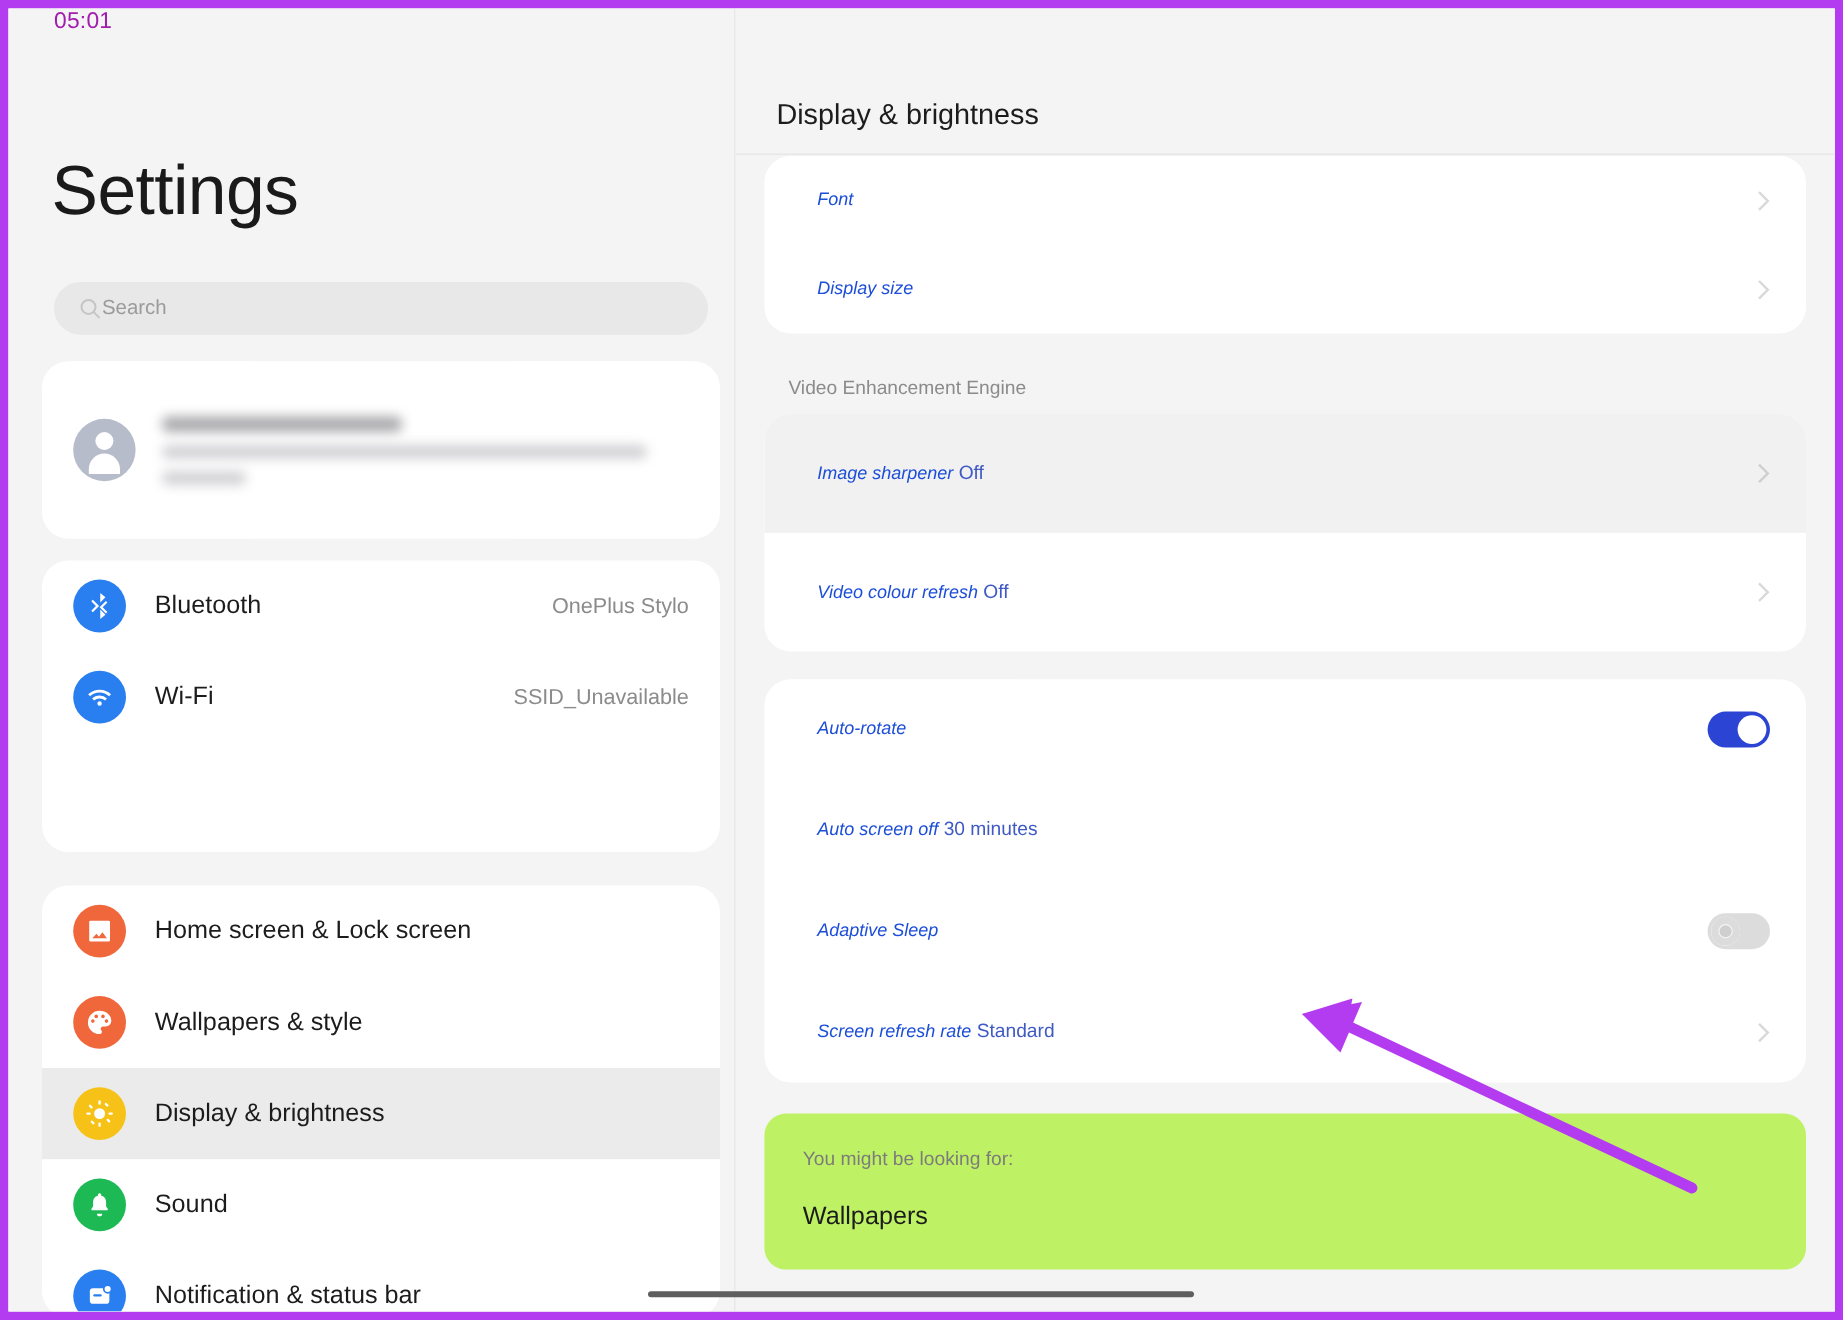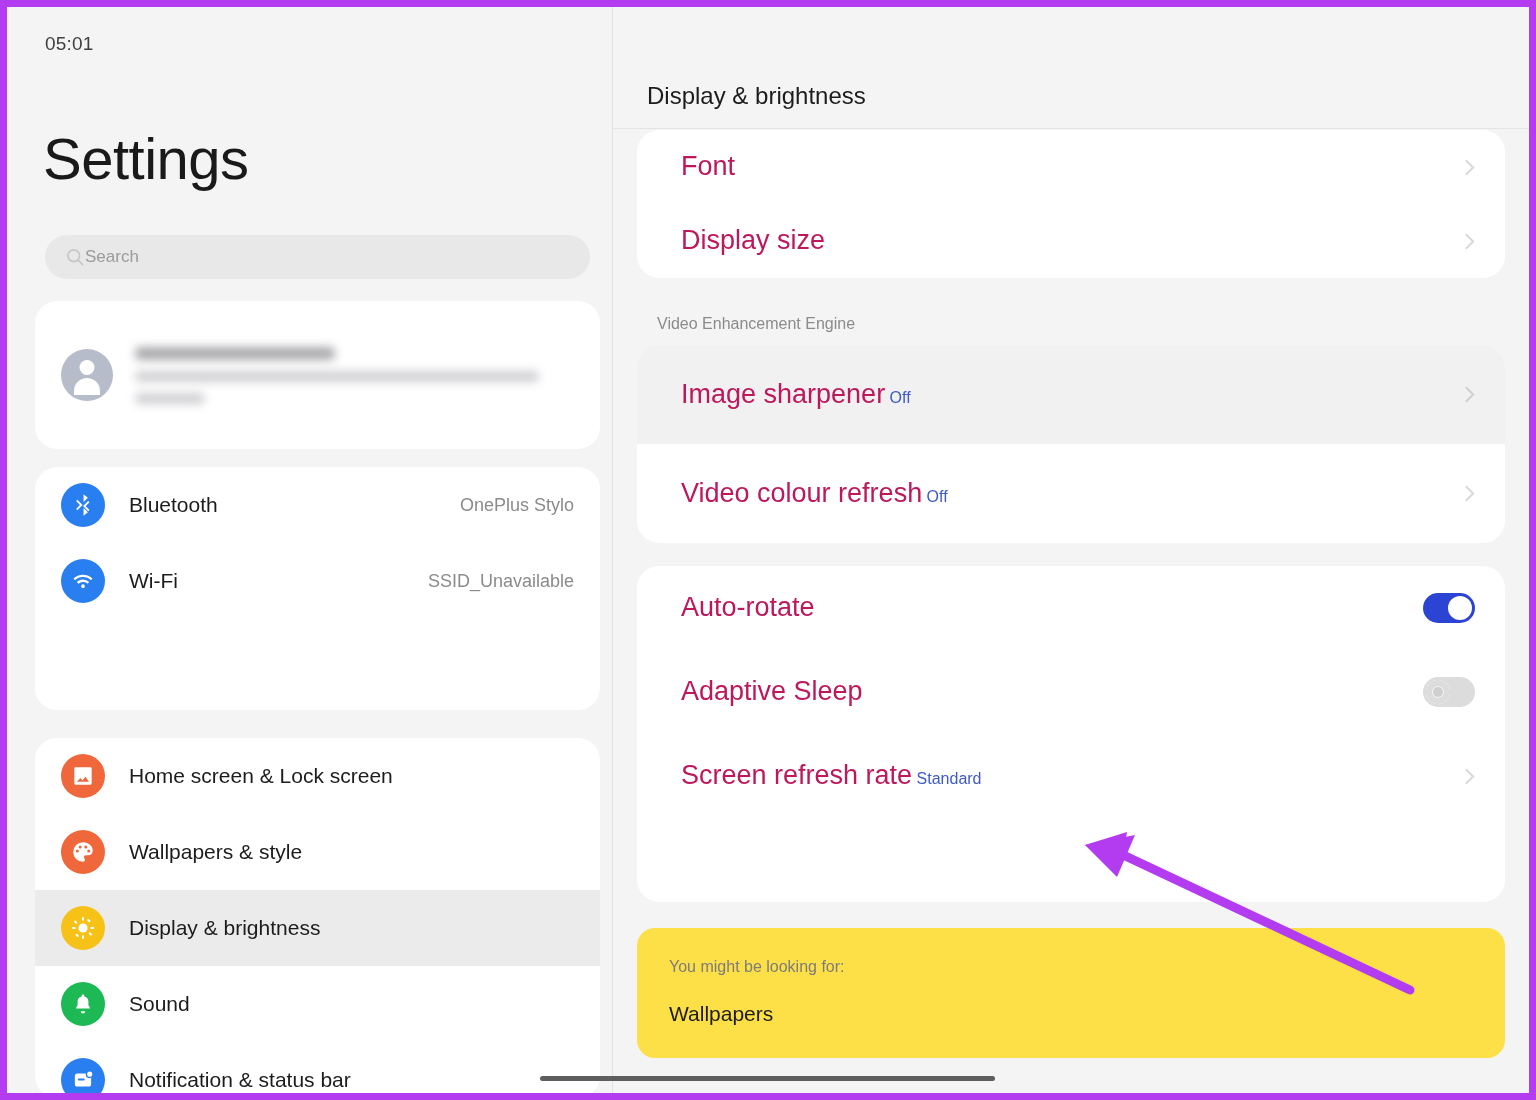--- a/index.html
+++ b/index.html
@@ -34,24 +34,24 @@
     position: relative;
     width: 606px;
     height: 100%;
     background: #f4f4f4;
     border-right: 1px solid #e2e2e2;
     overflow: hidden;
   }
 
   .statusbar-left {
     position: absolute;
-    top: 26px;
+    top: 0;
     left: 38px;
     font-size: 19px;
-    color: #404040;
+    color: #a21caf;
     font-weight: 500;
     letter-spacing: .2px;
   }
 
   .page-title {
     position: absolute;
     top: 118px;
     left: 36px;
     font-size: 58px;
     font-weight: 400;
@@ -192,21 +192,21 @@
 
   .rrow {
     position: relative;
     display: flex;
     align-items: center;
     padding: 0 30px 0 44px;
     cursor: pointer;
   }
   .rrow.pressed { background: #f1f1f1; }
   .rrow .txt { flex: 1; }
-  .rrow .title { font-size: 27px; color: #be185d; line-height: 1.1; }
+  .rrow .title { font-size: 15px; color: #1d4ed8; line-height: 1.1; font-style: italic; }
   .rrow .sub { font-size: 16px; color: #3f5ac4; margin-top: 8px; text-align: center; }
 
   .h74  { height: 74px; }
   .h99  { height: 99px; }
   .h84  { height: 84px; gap: 48px; }
 
   .chev { width: 11px; height: 19px; flex: none; opacity: .32; }
   .chev svg { display:block; width: 11px; height: 19px; stroke:#8a8a8a; stroke-width:2.2; fill:none; }
 
   .toggle {
@@ -224,21 +224,21 @@
   .toggle.off .knob::after{
     content:""; position:absolute; inset:7px; border-radius:50%; background:#cfcfcf;
   }
 
   
   #card-suggest {
     position: absolute;
     left: 24px; right: 24px;
     top: 921px;
     height: 130px;
-    background: #fde047;
+    background: #bef264;
     border-radius: 18px;
     padding: 30px 0 0 32px;
   }
   #card-suggest .sg-label { font-size: 16px; color: #7c7c7c; }
   #card-suggest .sg-item  { font-size: 21px; color: #1c1c1c; margin-top: 26px; font-weight: 500; }
 
   
   #home-indicator {
     position: absolute;
     bottom: 12px;
@@ -472,20 +472,26 @@
       </div>
 
       <div class="rcard" id="card-rotate">
         <div class="rrow h84">
           <span class="txt"><span class="title">Auto-rotate</span></span>
           <span class="toggle on">
               <span class="knob"></span>
             </span>
         </div>
         <div class="rrow h84">
+          <span class="txt">
+            <span class="title">Auto screen off</span>
+            <span class="sub">30 minutes</span>
+          </span>
+        </div>
+        <div class="rrow h84">
           <span class="txt"><span class="title">Adaptive Sleep</span></span>
           <span class="toggle off">
               <span class="knob"></span>
             </span>
         </div>
         <div class="rrow h84">
           <span class="txt">
             <span class="title">Screen refresh rate</span>
             <span class="sub">Standard</span>
           </span>

